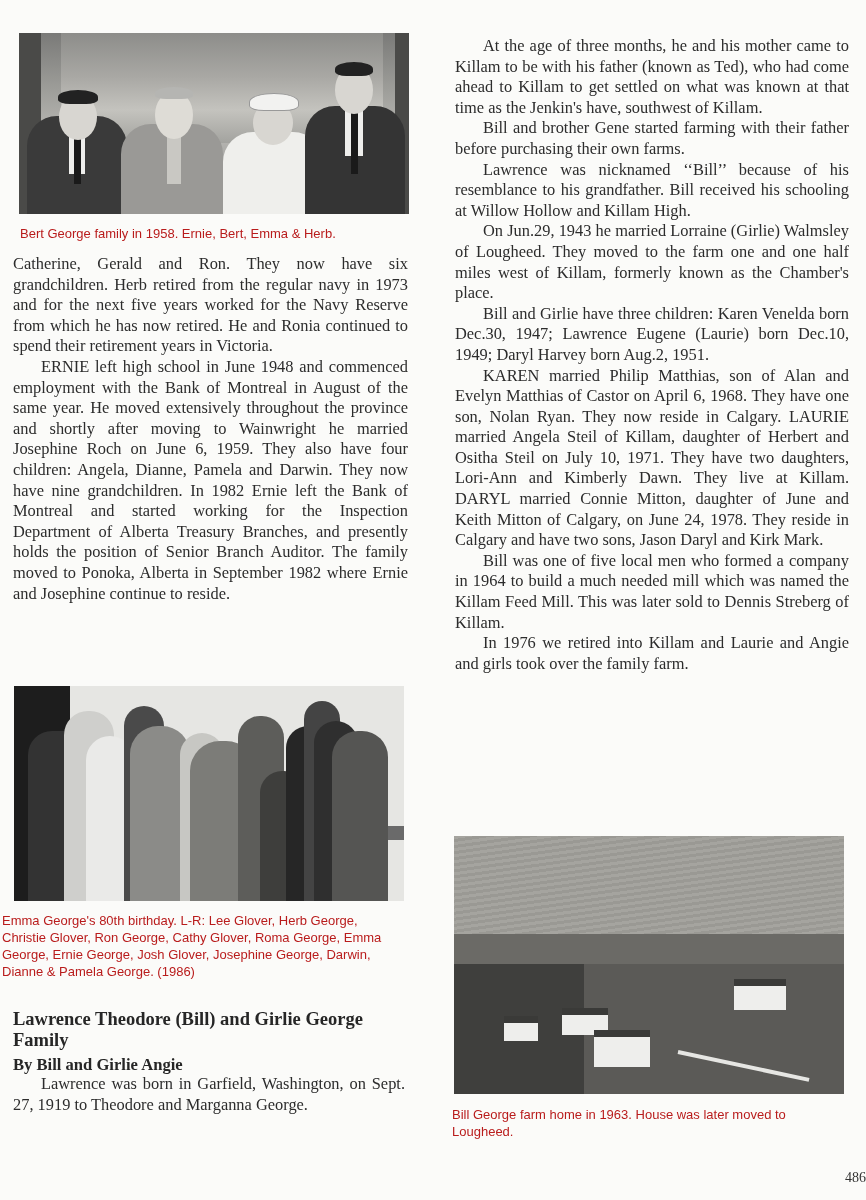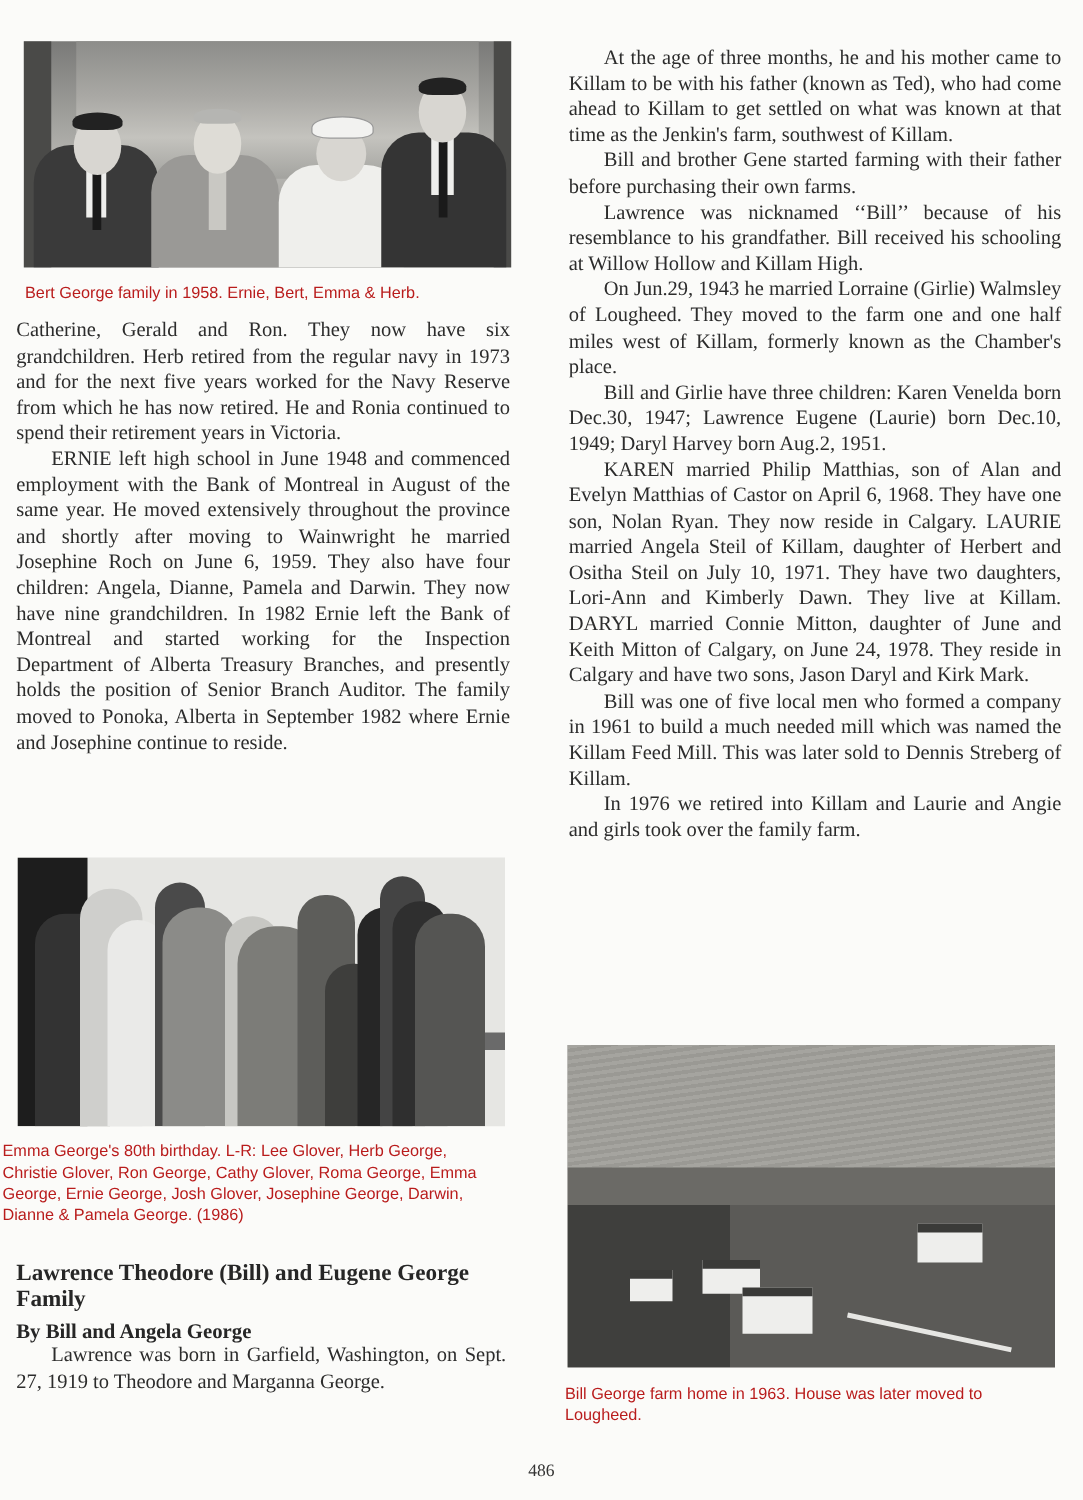--- a/index.html
+++ b/index.html
@@ -22,21 +22,21 @@
     }
     .body-text p { margin: 0; }
     .body-text p.indent { text-indent: 28px; }
     .heading {
       position: absolute; font-weight: bold; font-size: 18.5px; line-height: 21px; color: #262626;
     }
     .byline {
       position: absolute; font-weight: bold; font-size: 16.6px; line-height: 20px; color: #262626;
     }
     .page-number {
-      position: absolute; left: 0; width: 866px; text-align: center; top: 1170px;
+      position: absolute; left: 0; width: 866px; text-align: right; top: 1170px;
       font-size: 14px; color: #333;
     }
 
     
     #photo-1958 { left: 19px; top: 33px; width: 390px; height: 181px; background: linear-gradient(180deg,#7a7a78 0%,#9c9c98 30%,#b8b7b3 55%,#8e8e8b 100%); }
     #photo-1958 .mural { position:absolute; left:42px; top:0; width:322px; height:110px; background: linear-gradient(180deg,#8d8d8a 0%,#a9a8a4 40%,#c4c3be 70%,#a3a39f 100%); }
     #photo-1958 .curtain-l { position:absolute; left:0; top:0; width:22px; height:181px; background:#4a4a48; }
     #photo-1958 .curtain-r { position:absolute; right:0; top:0; width:14px; height:181px; background:#4a4a48; }
     .person { position:absolute; bottom:0; }
     .suit { position:absolute; bottom:0; border-radius: 30px 30px 0 0; }
@@ -113,34 +113,34 @@
   <div style="position:absolute;left:176px;bottom:0;width:66px;height:160px;background:#7c7c78;border-radius:30px 30px 0 0;"></div>
   <div style="position:absolute;left:224px;bottom:0;width:46px;height:185px;background:#5d5d5a;border-radius:22px 22px 0 0;"></div>
   <div style="position:absolute;left:246px;bottom:0;width:46px;height:130px;background:#3e3e3c;border-radius:22px 22px 0 0;"></div>
   <div style="position:absolute;left:272px;bottom:0;width:44px;height:175px;background:#262626;border-radius:22px 22px 0 0;"></div>
   <div style="position:absolute;left:290px;bottom:0;width:36px;height:200px;background:#444;border-radius:18px 18px 0 0;"></div>
   <div style="position:absolute;left:300px;bottom:0;width:44px;height:180px;background:#2f2f2f;border-radius:22px 22px 0 0;"></div>
   <div style="position:absolute;left:318px;bottom:0;width:56px;height:170px;background:#555553;border-radius:26px 26px 0 0;"></div>
 </div>
 <div class="caption" style="left:2px;top:912px;width:393px;">Emma George's 80th birthday. L-R: Lee Glover, Herb George, Christie Glover, Ron George, Cathy Glover, Roma George, Emma George, Ernie George, Josh Glover, Josephine George, Darwin, Dianne &amp; Pamela George. (1986)</div>
 
-<div class="heading" style="left:13px;top:1009px;width:380px;">Lawrence Theodore (Bill) and Eugene George Family</div>
-<div class="byline" style="left:13px;top:1055px;width:380px;">By Bill and Angela George</div>
+<div class="heading" style="left:13px;top:1009px;width:380px;">Lawrence Theodore (Bill) and Girlie George Family</div>
+<div class="byline" style="left:13px;top:1055px;width:380px;">By Bill and Girlie Angie</div>
 <div class="body-text" style="left:13px;top:1074px;width:392px;">
   <p class="indent">Lawrence was born in Garfield, Washington, on Sept. 27, 1919 to Theodore and Marganna George.</p>
 </div>
 
 <div class="body-text" style="left:455px;top:36px;width:394px;">
-  <p class="indent">At the age of three months, he and his mother came to Killam to be with his father (known as Ted), who had come ahead to Killam to get settled on what was known at that time as the Jenkin's farm, southwest of Killam.</p>
+  <p class="indent">At the age of three months, he and his mother came to Killam to be with his father (known as Ted), who had come ahead to Killam to get settled on what was known at that time as the Jenkin's have, southwest of Killam.</p>
   <p class="indent">Bill and brother Gene started farming with their father before purchasing their own farms.</p>
   <p class="indent">Lawrence was nicknamed ‘‘Bill’’ because of his resemblance to his grandfather. Bill received his schooling at Willow Hollow and Killam High.</p>
   <p class="indent">On Jun.29, 1943 he married Lorraine (Girlie) Walmsley of Lougheed. They moved to the farm one and one half miles west of Killam, formerly known as the Chamber's place.</p>
   <p class="indent">Bill and Girlie have three children: Karen Venelda born Dec.30, 1947; Lawrence Eugene (Laurie) born Dec.10, 1949; Daryl Harvey born Aug.2, 1951.</p>
   <p class="indent">KAREN married Philip Matthias, son of Alan and Evelyn Matthias of Castor on April 6, 1968. They have one son, Nolan Ryan. They now reside in Calgary. LAURIE married Angela Steil of Killam, daughter of Herbert and Ositha Steil on July 10, 1971. They have two daughters, Lori-Ann and Kimberly Dawn. They live at Killam. DARYL married Connie Mitton, daughter of June and Keith Mitton of Calgary, on June 24, 1978. They reside in Calgary and have two sons, Jason Daryl and Kirk Mark.</p>
-  <p class="indent">Bill was one of five local men who formed a company in 1961 to build a much needed mill which was named the Killam Feed Mill. This was later sold to Dennis Streberg of Killam.</p>
+  <p class="indent">Bill was one of five local men who formed a company in 1964 to build a much needed mill which was named the Killam Feed Mill. This was later sold to Dennis Streberg of Killam.</p>
   <p class="indent">In 1976 we retired into Killam and Laurie and Angie and girls took over the family farm.</p>
 </div>
 
 <div id="photo-farm" class="photo" title="Aerial view of a farmstead with a house, barn and outbuildings surrounded by fields and trees">
   <div class="field"></div>
   <div class="band"></div>
   <div class="trees"></div>
   <div class="yard"></div>
   <div class="bldg" style="left:280px;top:143px;width:52px;height:24px;"></div>
   <div class="bldg" style="left:50px;top:180px;width:34px;height:18px;"></div>

